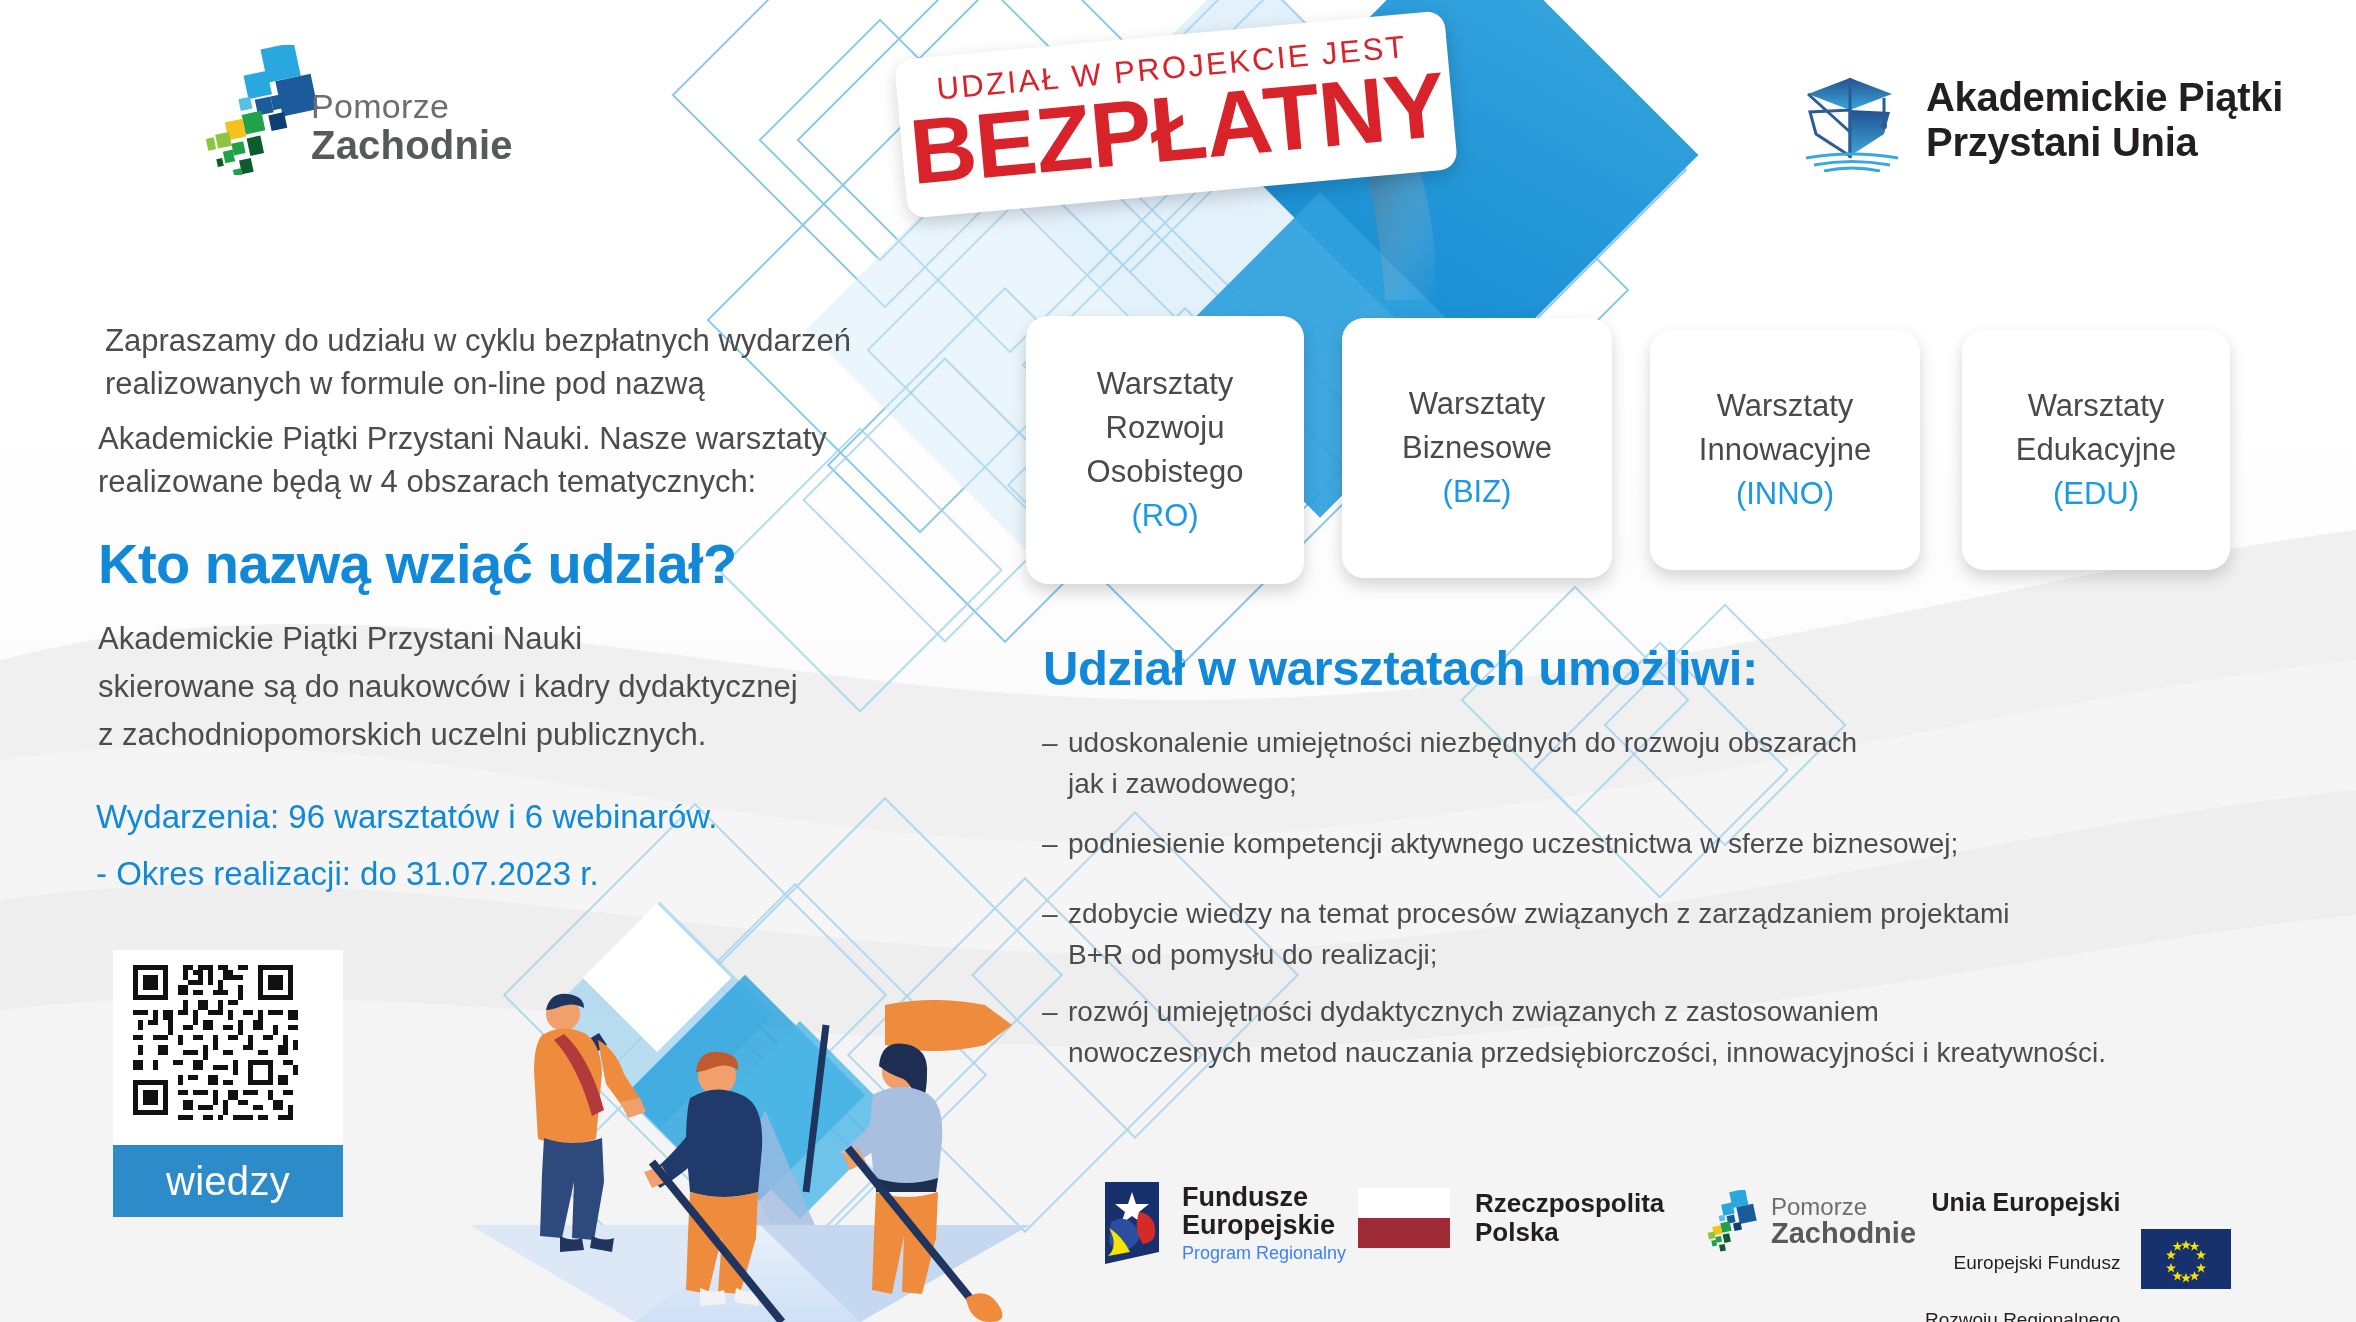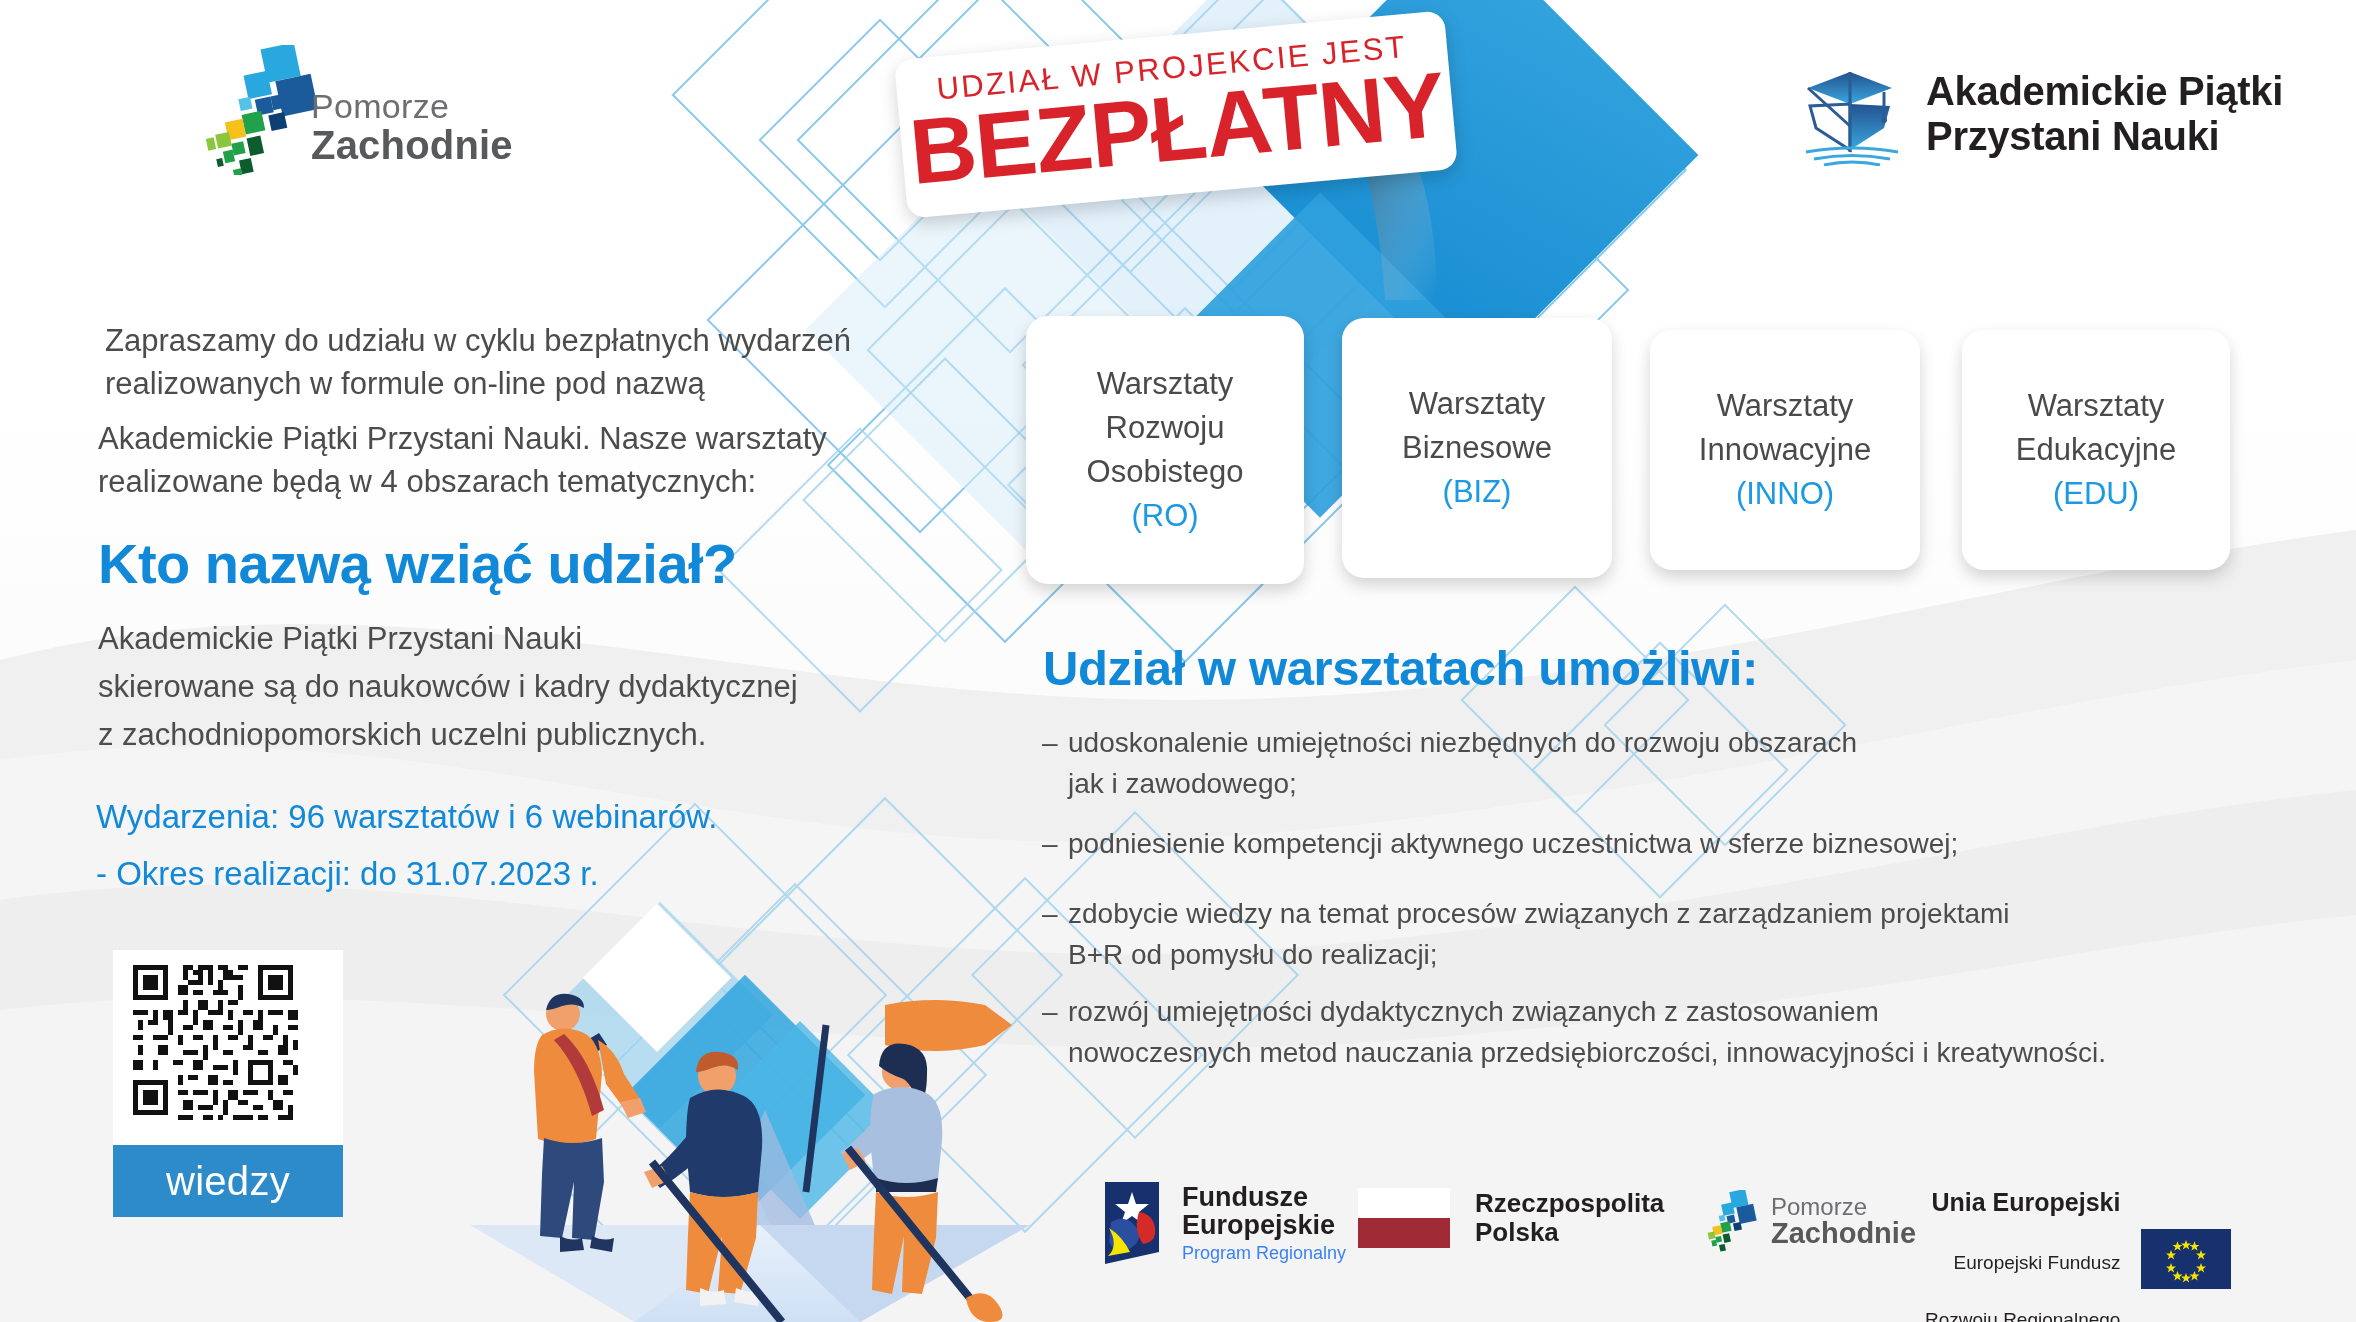--- a/index.html
+++ b/index.html
@@ -157,21 +157,21 @@
         <rect x="34" y="110" width="12" height="14" fill="#0c5c2d"></rect>
         <rect x="26" y="118" width="8" height="10" fill="#21a14a"></rect>
       </g>
     </svg>
     <div class="pz-text" style="margin-left:-14px;margin-top:34px;">
       <span class="pz-top">Pomorze</span>
       <span class="pz-bot">Zachodnie</span>
     </div>
   </div>
 
-  <div class="apn" style="left:1800px;top:62px;">
+  <div class="apn" style="left:1800px;top:68px;">
     <svg width="104" height="104" viewBox="0 0 104 104">
       <defs>
         <linearGradient id="shipg" x1="0" y1="0" x2="0" y2="1">
           <stop offset="0%" stop-color="#23528f"></stop>
           <stop offset="100%" stop-color="#3aa7de"></stop>
         </linearGradient>
       </defs>
       <path d="M50,10 L92,26 L50,42 L8,26 Z" fill="url(#shipg)"></path>
       <path d="M50,42 L50,88 L16,66 L10,44 Z" fill="none" stroke="#2a5c96" stroke-width="3"></path>
       <path d="M50,42 L50,88 L84,66 L90,44 Z" fill="url(#shipg)"></path>
@@ -180,21 +180,21 @@
       <line x1="84" y1="30" x2="84" y2="56" stroke="#2a5c96" stroke-width="3"></line>
       <circle cx="84" cy="58" r="3" fill="#2a5c96"></circle>
       <g stroke="#3aa7de" stroke-width="3" fill="none">
         <path d="M6,90 Q52,82 98,90"></path>
         <path d="M14,97 Q52,90 90,97"></path>
         <path d="M24,103 Q52,97 80,103"></path>
       </g>
     </svg>
     <div class="apn-text">
       <span>Akademickie Piątki</span>
-      <span>Przystani Nauki</span>
+      <span>Przystani Unia</span>
     </div>
   </div>
 
   <div class="free-banner" style="left:900px;top:35px;width:500px;height:135px;padding:8px 26px 16px;">
     <span class="free-top">UDZIAŁ W PROJEKCIE JEST</span>
     <span class="free-big">BEZPŁATNY</span>
   </div>
 
   <div class="para" style="left:105px;top:320px;width:830px;white-space:pre-line;">Zapraszamy do udziału w cyklu bezpłatnych wydarzeń
 realizowanych w formule on-line pod nazwą</div>

